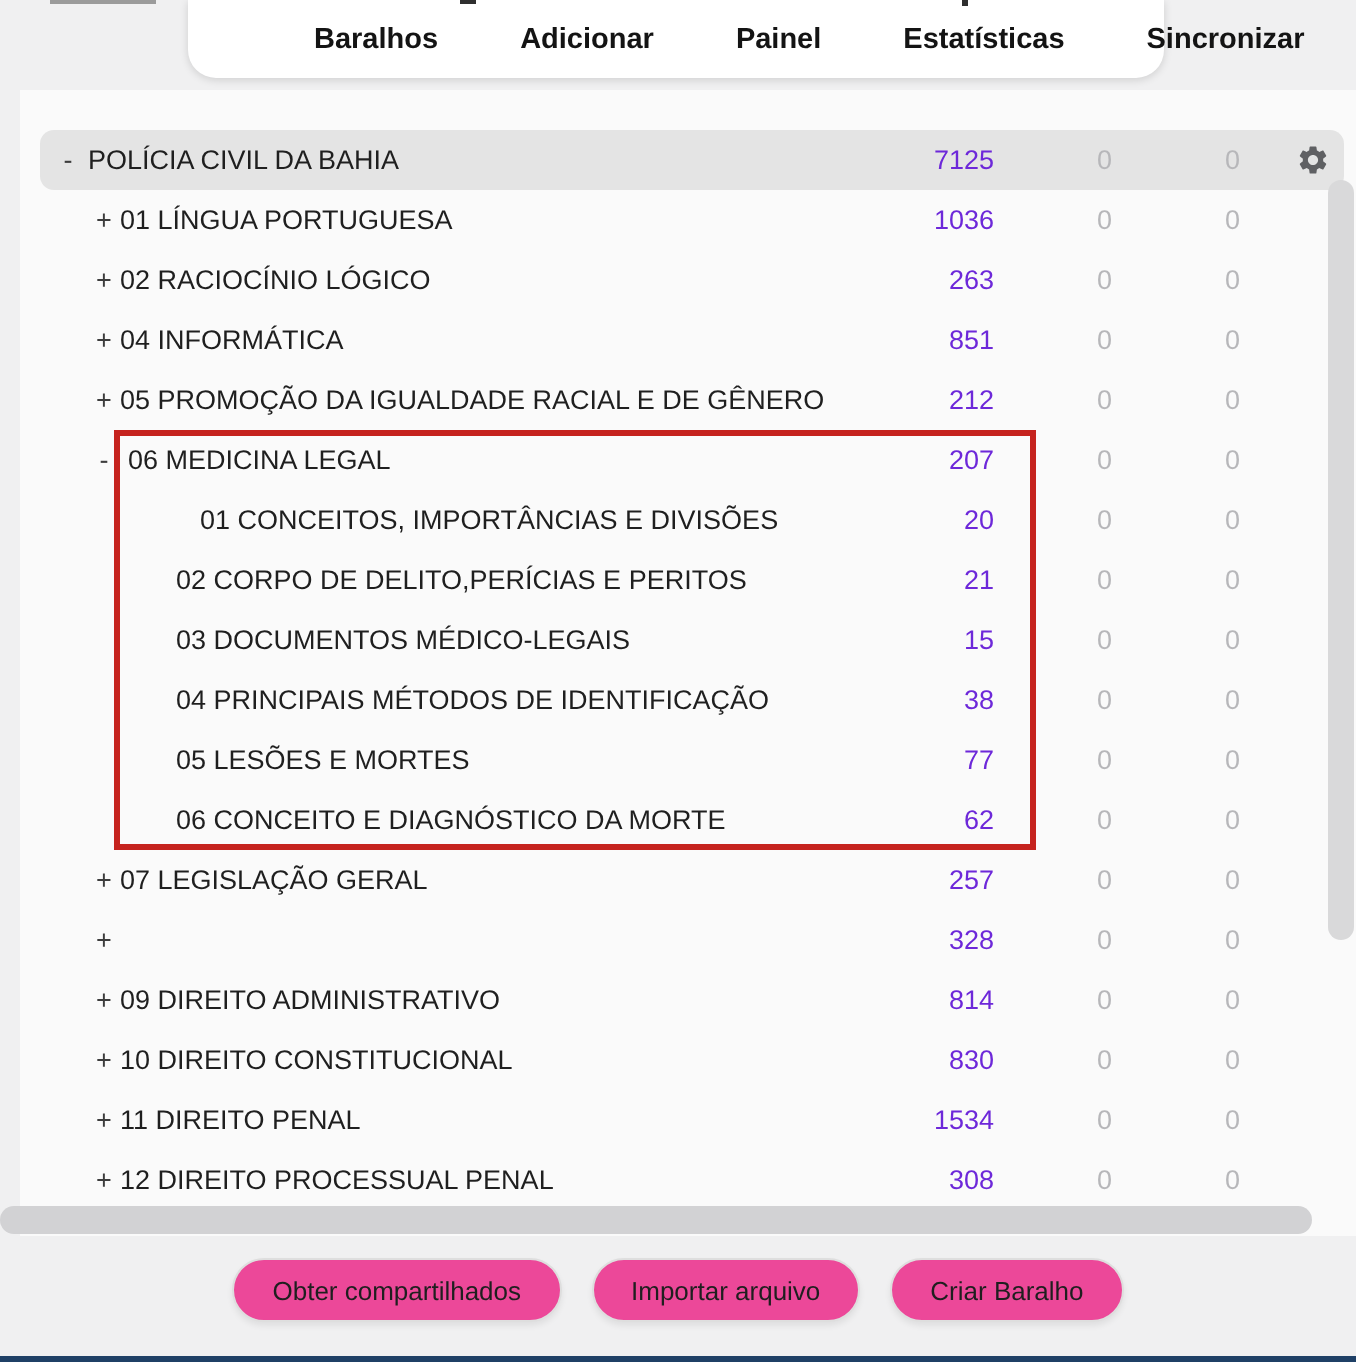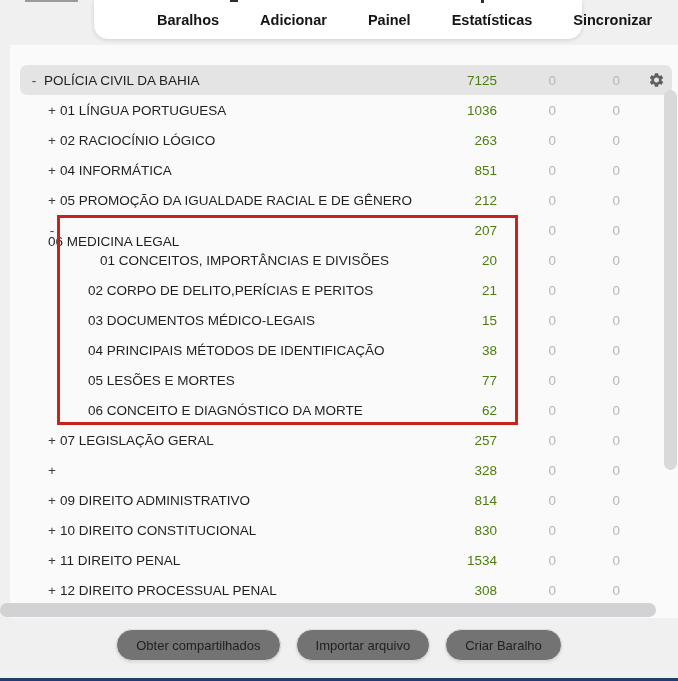--- a/index.html
+++ b/index.html
@@ -50,21 +50,21 @@
     right:215px; overflow:hidden; white-space:nowrap;
     font-size:13.5px; color:#1f1f1f; cursor:pointer;
   }
   .count {
     position:absolute; top:50%; transform:translateY(-50%);
     font-size:13.5px; text-align:right; width:58px;
   }
   .count.c0 { right:175px; }
   .count.c1 { right:116px; width:44px; }
   .count.c2 { right:52px;  width:44px; }
-  .count.due  { color:#4d7c0f; }
+  .count.due  { color:#6d28d9; }
   .count.zero { color:#b7b7ba; }
   .gear {
     position:absolute; right:7px; top:50%; transform:translateY(-50%);
     width:17px; height:17px; cursor:pointer; line-height:0;
   }
 
   
   .red-box {
     position:absolute; left:57px; top:215px; width:461px; height:210px;
     border:3px solid #c5231e; z-index:4; pointer-events:none;
@@ -80,21 +80,21 @@
     background:#d2d2d4; border-radius:7px; z-index:3; cursor:pointer;
   }
 
   
   .footer {
     position:absolute; left:0; top:629px; width:678px;
     display:flex; justify-content:center; gap:15px;
   }
   .btn {
     height:32px; padding:0 19px;
-    background:#737373; border:1px solid #dedede; border-radius:16px;
+    background:#ec4899; border:1px solid #dedede; border-radius:16px;
     box-shadow:0 2px 3px rgba(0,0,0,.07);
     font-family:"Liberation Sans", sans-serif;
     font-size:13px; color:#1f1f1f;
     display:flex; align-items:center; cursor:pointer; white-space:nowrap;
   }
 
   
   .taskbar-line {
     position:absolute; left:0; bottom:0; width:678px; height:3px;
     background:#1f4066;
@@ -149,21 +149,21 @@
     </div>
     <div class="row" style="top: 140px;">
       <span class="toggle" style="left: 26px;">+</span>
       <span class="deck-name" style="left: 40px;">05 PROMOÇÃO DA IGUALDADE RACIAL E DE GÊNERO</span>
       <span class="count c0 due">212</span>
       <span class="count c1 zero">0</span>
       <span class="count c2 zero">0</span>
     </div>
     <div class="row" style="top: 170px;">
       <span class="toggle" style="left: 26px;">-</span>
-      <span class="deck-name" style="left: 28px; margin-top: 11px;">06 MEDICINA LEGAL</span>
+      <span class="deck-name" style="left: 44px;">06 MEDICINA LEGAL</span>
       <span class="count c0 due">207</span>
       <span class="count c1 zero">0</span>
       <span class="count c2 zero">0</span>
     </div>
     <div class="row" style="top: 200px;">
       <span class="deck-name" style="left: 68px; margin-left: 12px;">01 CONCEITOS, IMPORTÂNCIAS E DIVISÕES</span>
       <span class="count c0 due">20</span>
       <span class="count c1 zero">0</span>
       <span class="count c2 zero">0</span>
     </div>

